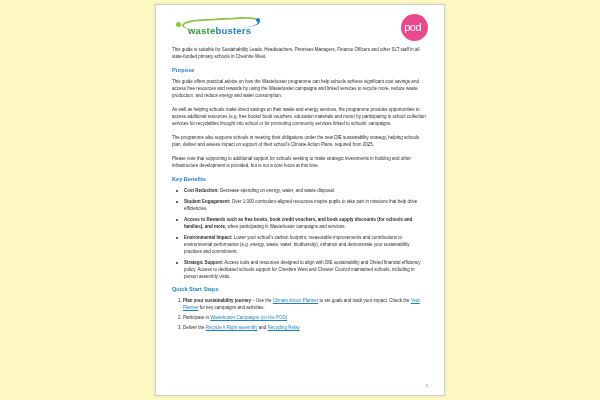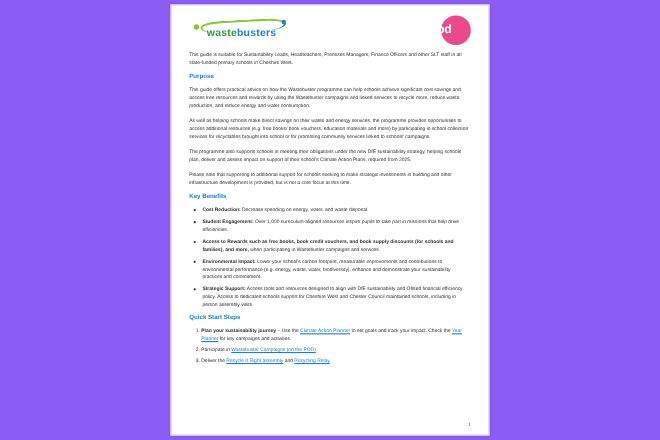--- a/index.html
+++ b/index.html
@@ -7,21 +7,21 @@
     padding: 0;
     width: 600px;
     height: 400px;
     background: #f0f0f0;
     font-family: "Liberation Sans", sans-serif;
   }
   #page {
     position: relative;
     width: 600px;
     height: 400px;
-    background: #8b5cf6;
+    background: #fef9c3;
     overflow: hidden;
   }
   .sheet {
     position: absolute;
     left: 155px;
     top: 4px;
     width: 290px;
     height: 392px;
     background: #ffffff;
     border: 1px solid #cfcfcf;
@@ -93,24 +93,24 @@
     position: absolute;
     right: 0;
     top: 0;
     width: 27px;
     height: 27px;
     border-radius: 50%;
     background: #ea4a8b;
   }
   .pod-text {
     position: absolute;
-    right: 18px;
+    right: 7px;
     top: 7px;
     font-size: 11px;
-    font-weight: bold;
+    font-weight: normal;
     color: #ffffff;
     letter-spacing: -0.5px;
     line-height: 12px;
   }
   h1.doc-title {
     margin: 2px 0 10px 0;
     font-size: 8.2px;
     line-height: 11px;
     font-weight: bold;
     color: #1f7fc4;

